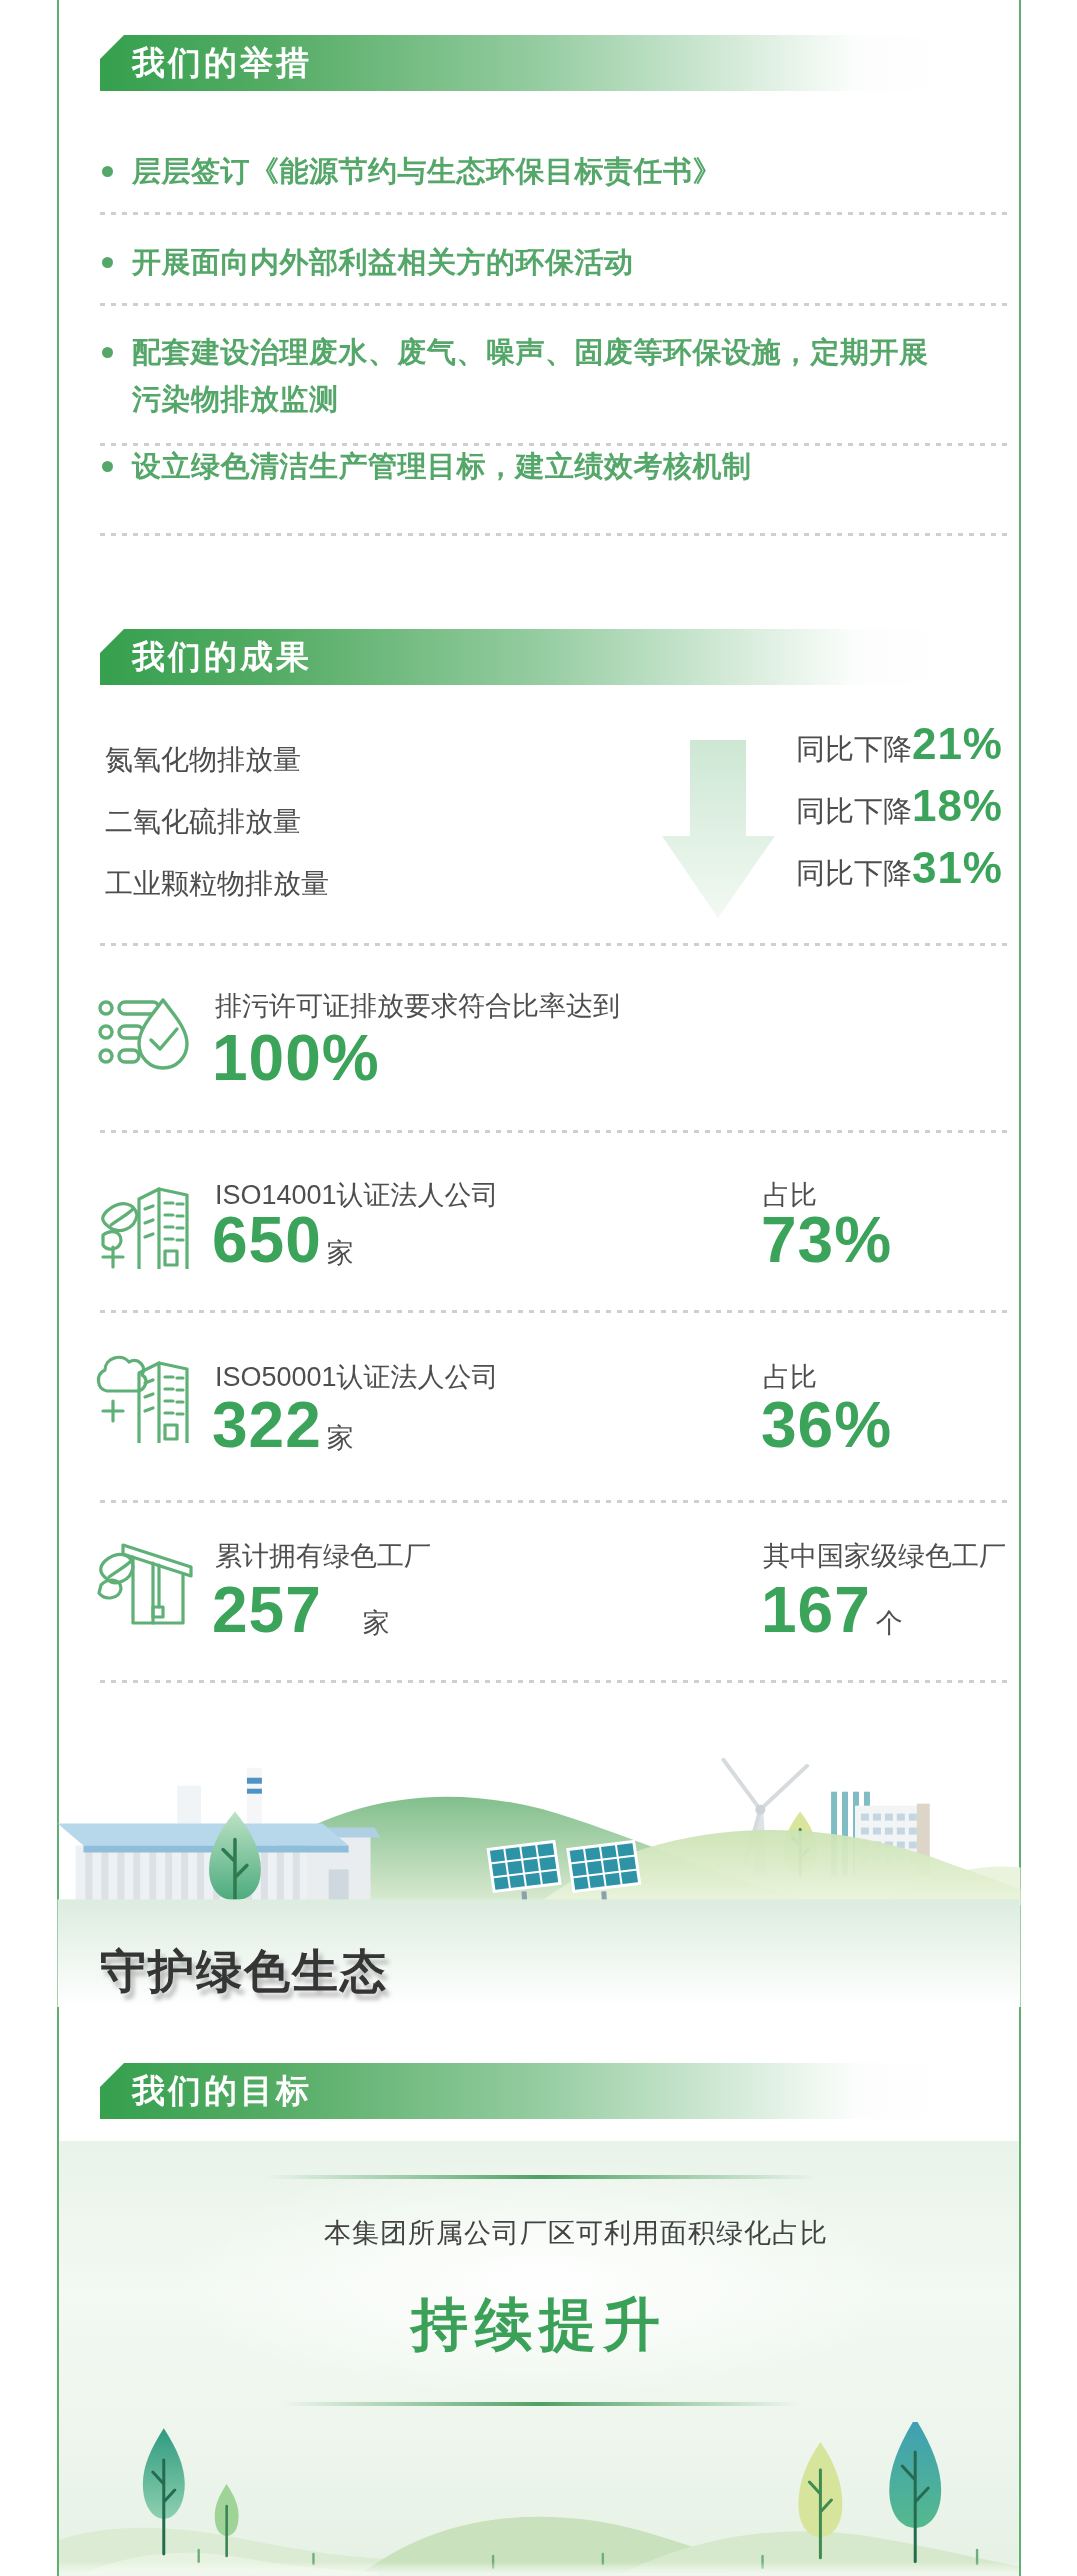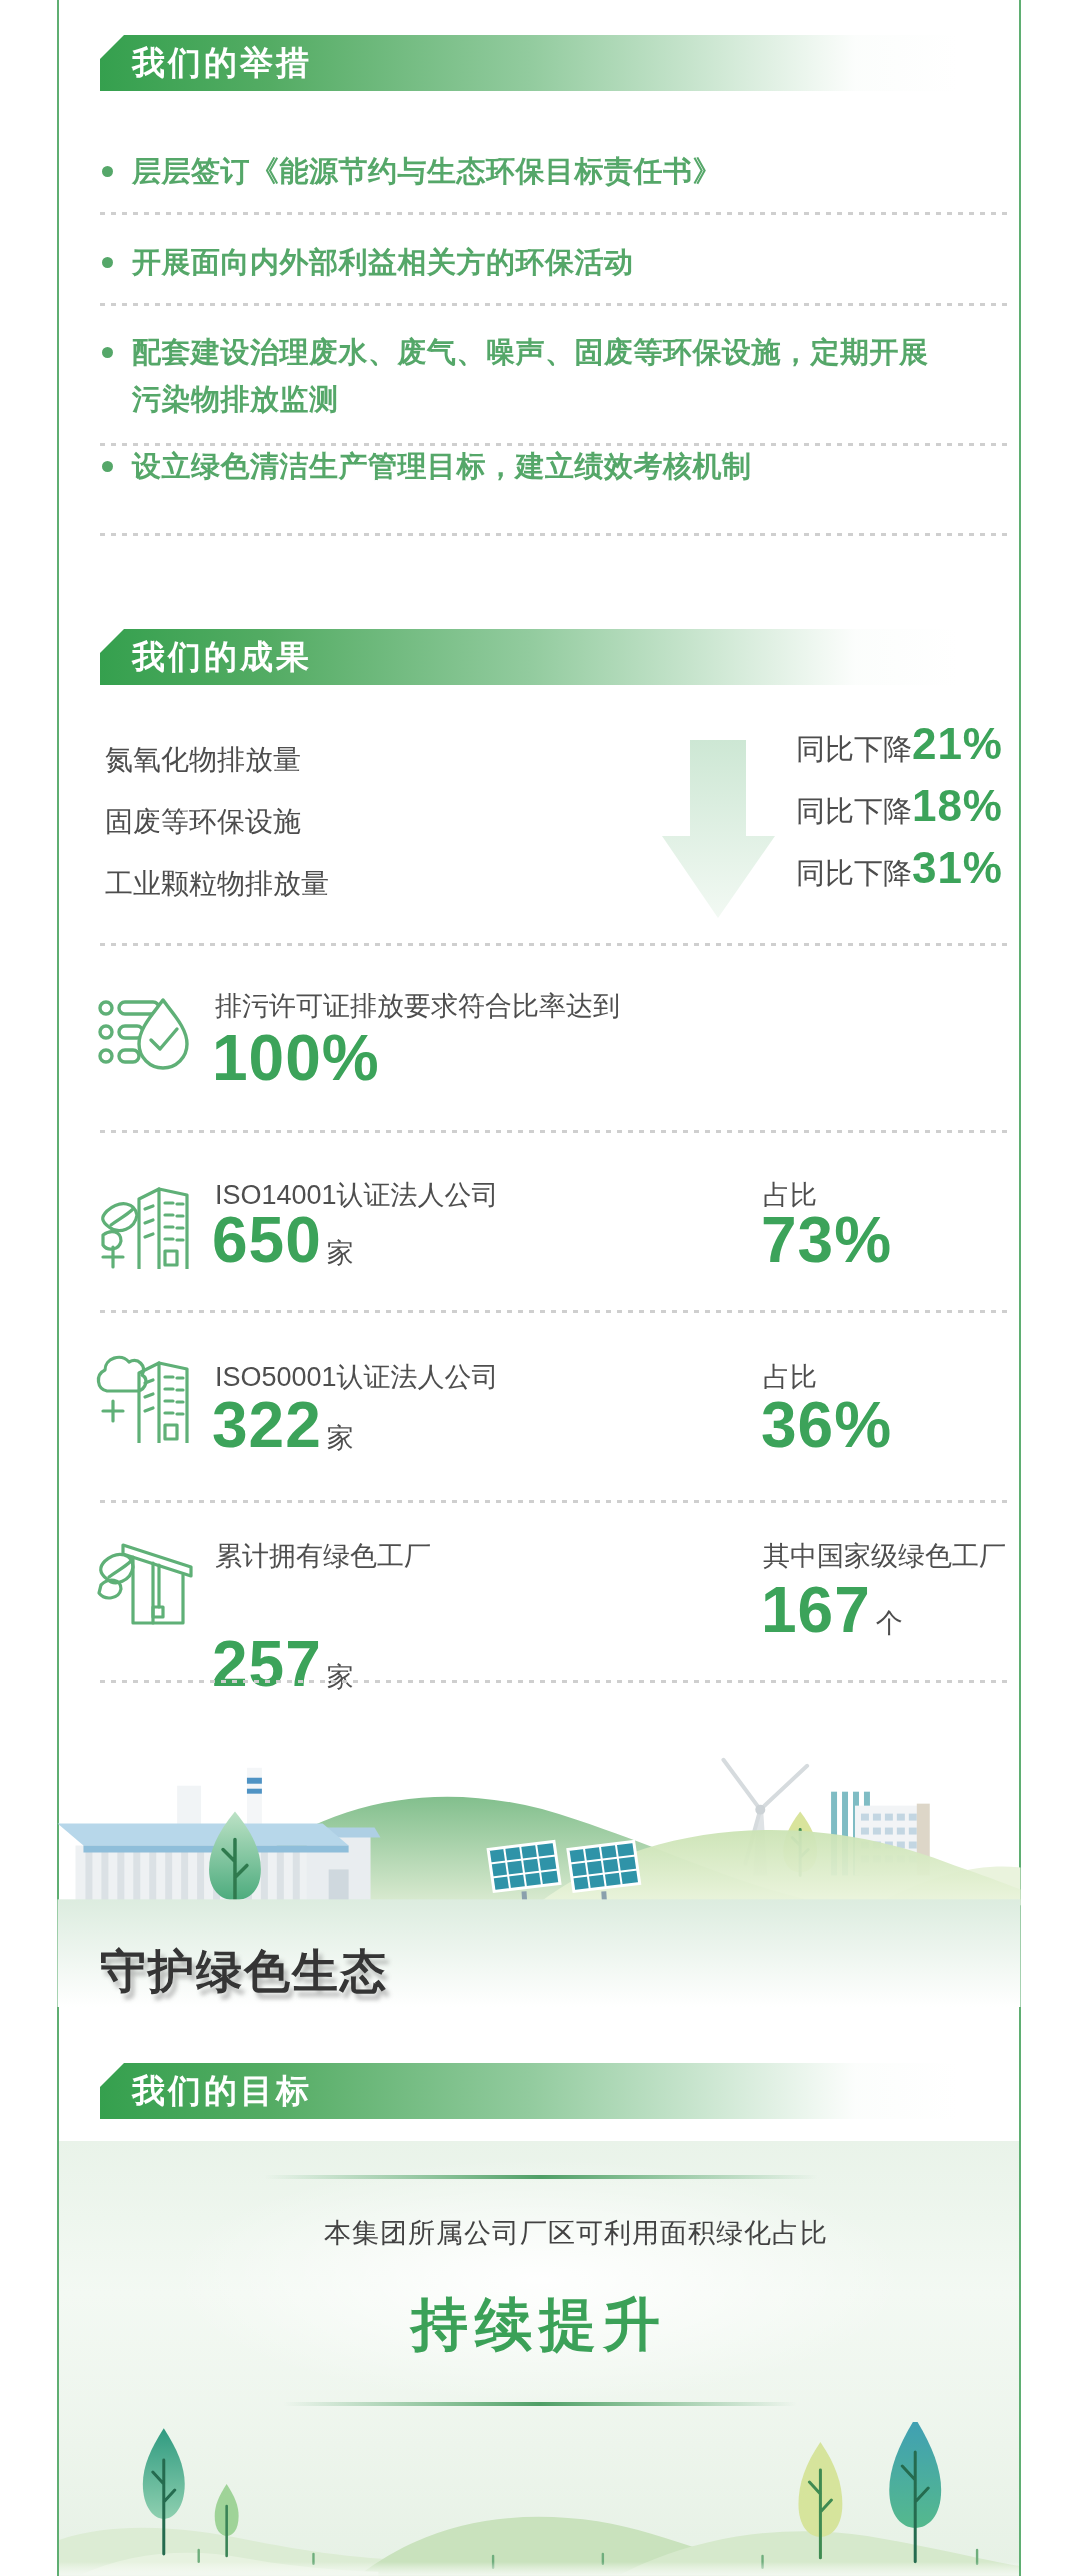--- a/index.html
+++ b/index.html
@@ -116,21 +116,21 @@
         <span></span>
       </span>
   </div>
   <div class="dash" style="top:533px;"></div>
 
   <div class="banner" style="top:629px;">
     <span>我们的成果</span>
   </div>
 
   <div class="em-label" style="top:742px;">氮氧化物排放量</div>
-  <div class="em-label" style="top:804px;">固废等环保设施</div>
+  <div class="em-label" style="top:804px;">二氧化硫排放量</div>
   <div class="em-label" style="top:866px;">工业颗粒物排放量</div>
 
   <div class="em-value" style="top:714px;">
     <span class="prefix">同比下降</span>
       <span class="pct">21%</span>
   </div>
   <div class="em-value" style="top:776px;">
     <span class="prefix">同比下降</span>
       <span class="pct">18%</span>
   </div>
@@ -246,21 +246,21 @@
       <path d="M38,26 L38,92 L88,92 L88,44"></path>
       <line x1="58" y1="32" x2="58" y2="92"></line>
       <line x1="64" y1="34" x2="64" y2="76"></line>
       <rect x="58" y="76" width="10" height="10"></rect>
       <path d="M10,30 C24,18 38,24 38,36 C36,50 20,56 12,48 C4,42 4,36 10,30 Z"></path>
       <path d="M14,46 C22,40 30,36 36,30"></path>
       <path d="M6,54 C14,46 26,48 26,58 C24,68 10,70 4,62 Z"></path>
     </svg>
   </div>
   <div class="stat-label" style="left:215px;top:1538px;">累计拥有绿色工厂</div>
-  <div class="num-row" style="left:212px;top:1628px;">
+  <div class="num-row" style="left:212px;top:1574px;gap:36px;">
     <span class="num-big">257</span>
       <span class="num-unit">家</span>
   </div>
   <div class="stat-label" style="left:763px;top:1538px;">其中国家级绿色工厂</div>
   <div class="num-row" style="left:761px;top:1574px;">
     <span class="num-big">167</span>
       <span class="num-unit">个</span>
   </div>
   <div class="dash" style="top:1680px;"></div>
 

